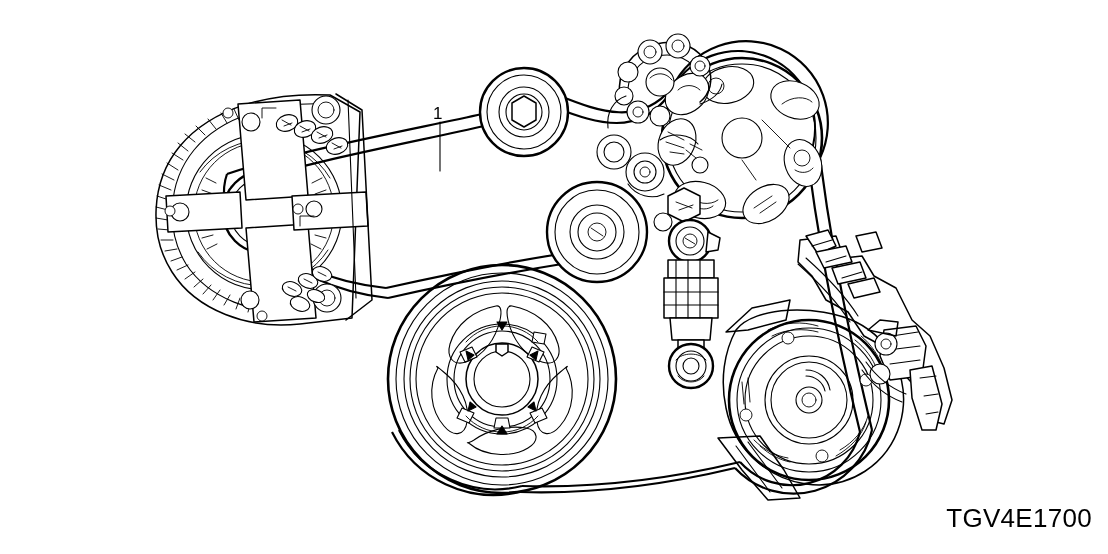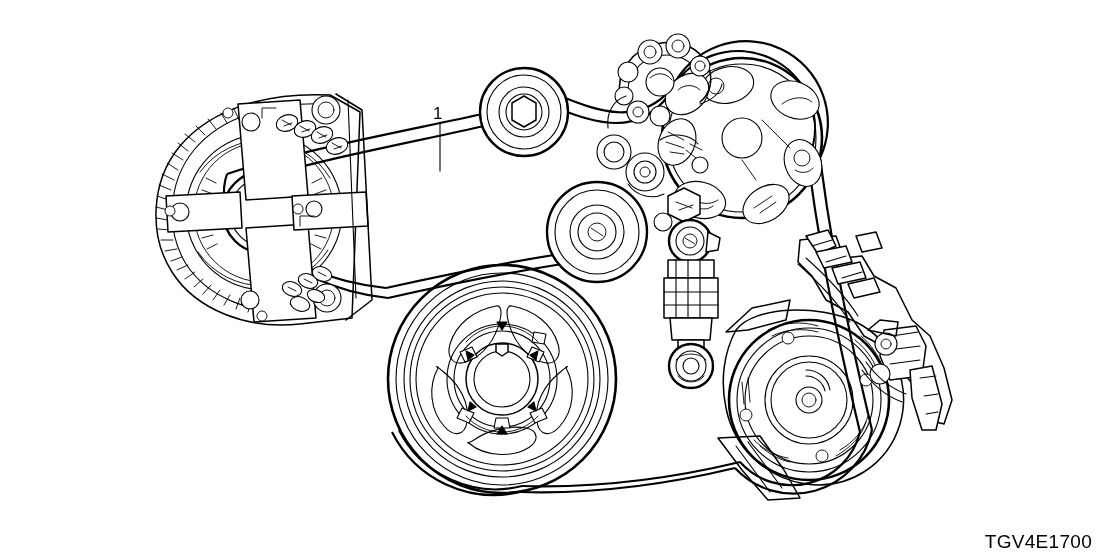--- a/index.html
+++ b/index.html
@@ -45,23 +45,23 @@
     font-size: 17px;
     color: #000000;
     line-height: 1;
     white-space: nowrap;
   }
   #callout-1 { left: 433px; top: 105px; }
 
   #part-number {
     position: absolute;
     right: 16px;
-    bottom: 1px;
+    bottom: 20px;
     font-family: "Liberation Sans", sans-serif;
-    font-size: 19px;
+    font-size: 26px;
     letter-spacing: 0.3px;
     color: #000000;
     white-space: nowrap;
     margin-top: 12px;
   }
 </style>
 </head>
 <body>
 
 <div id="diagram-root">

